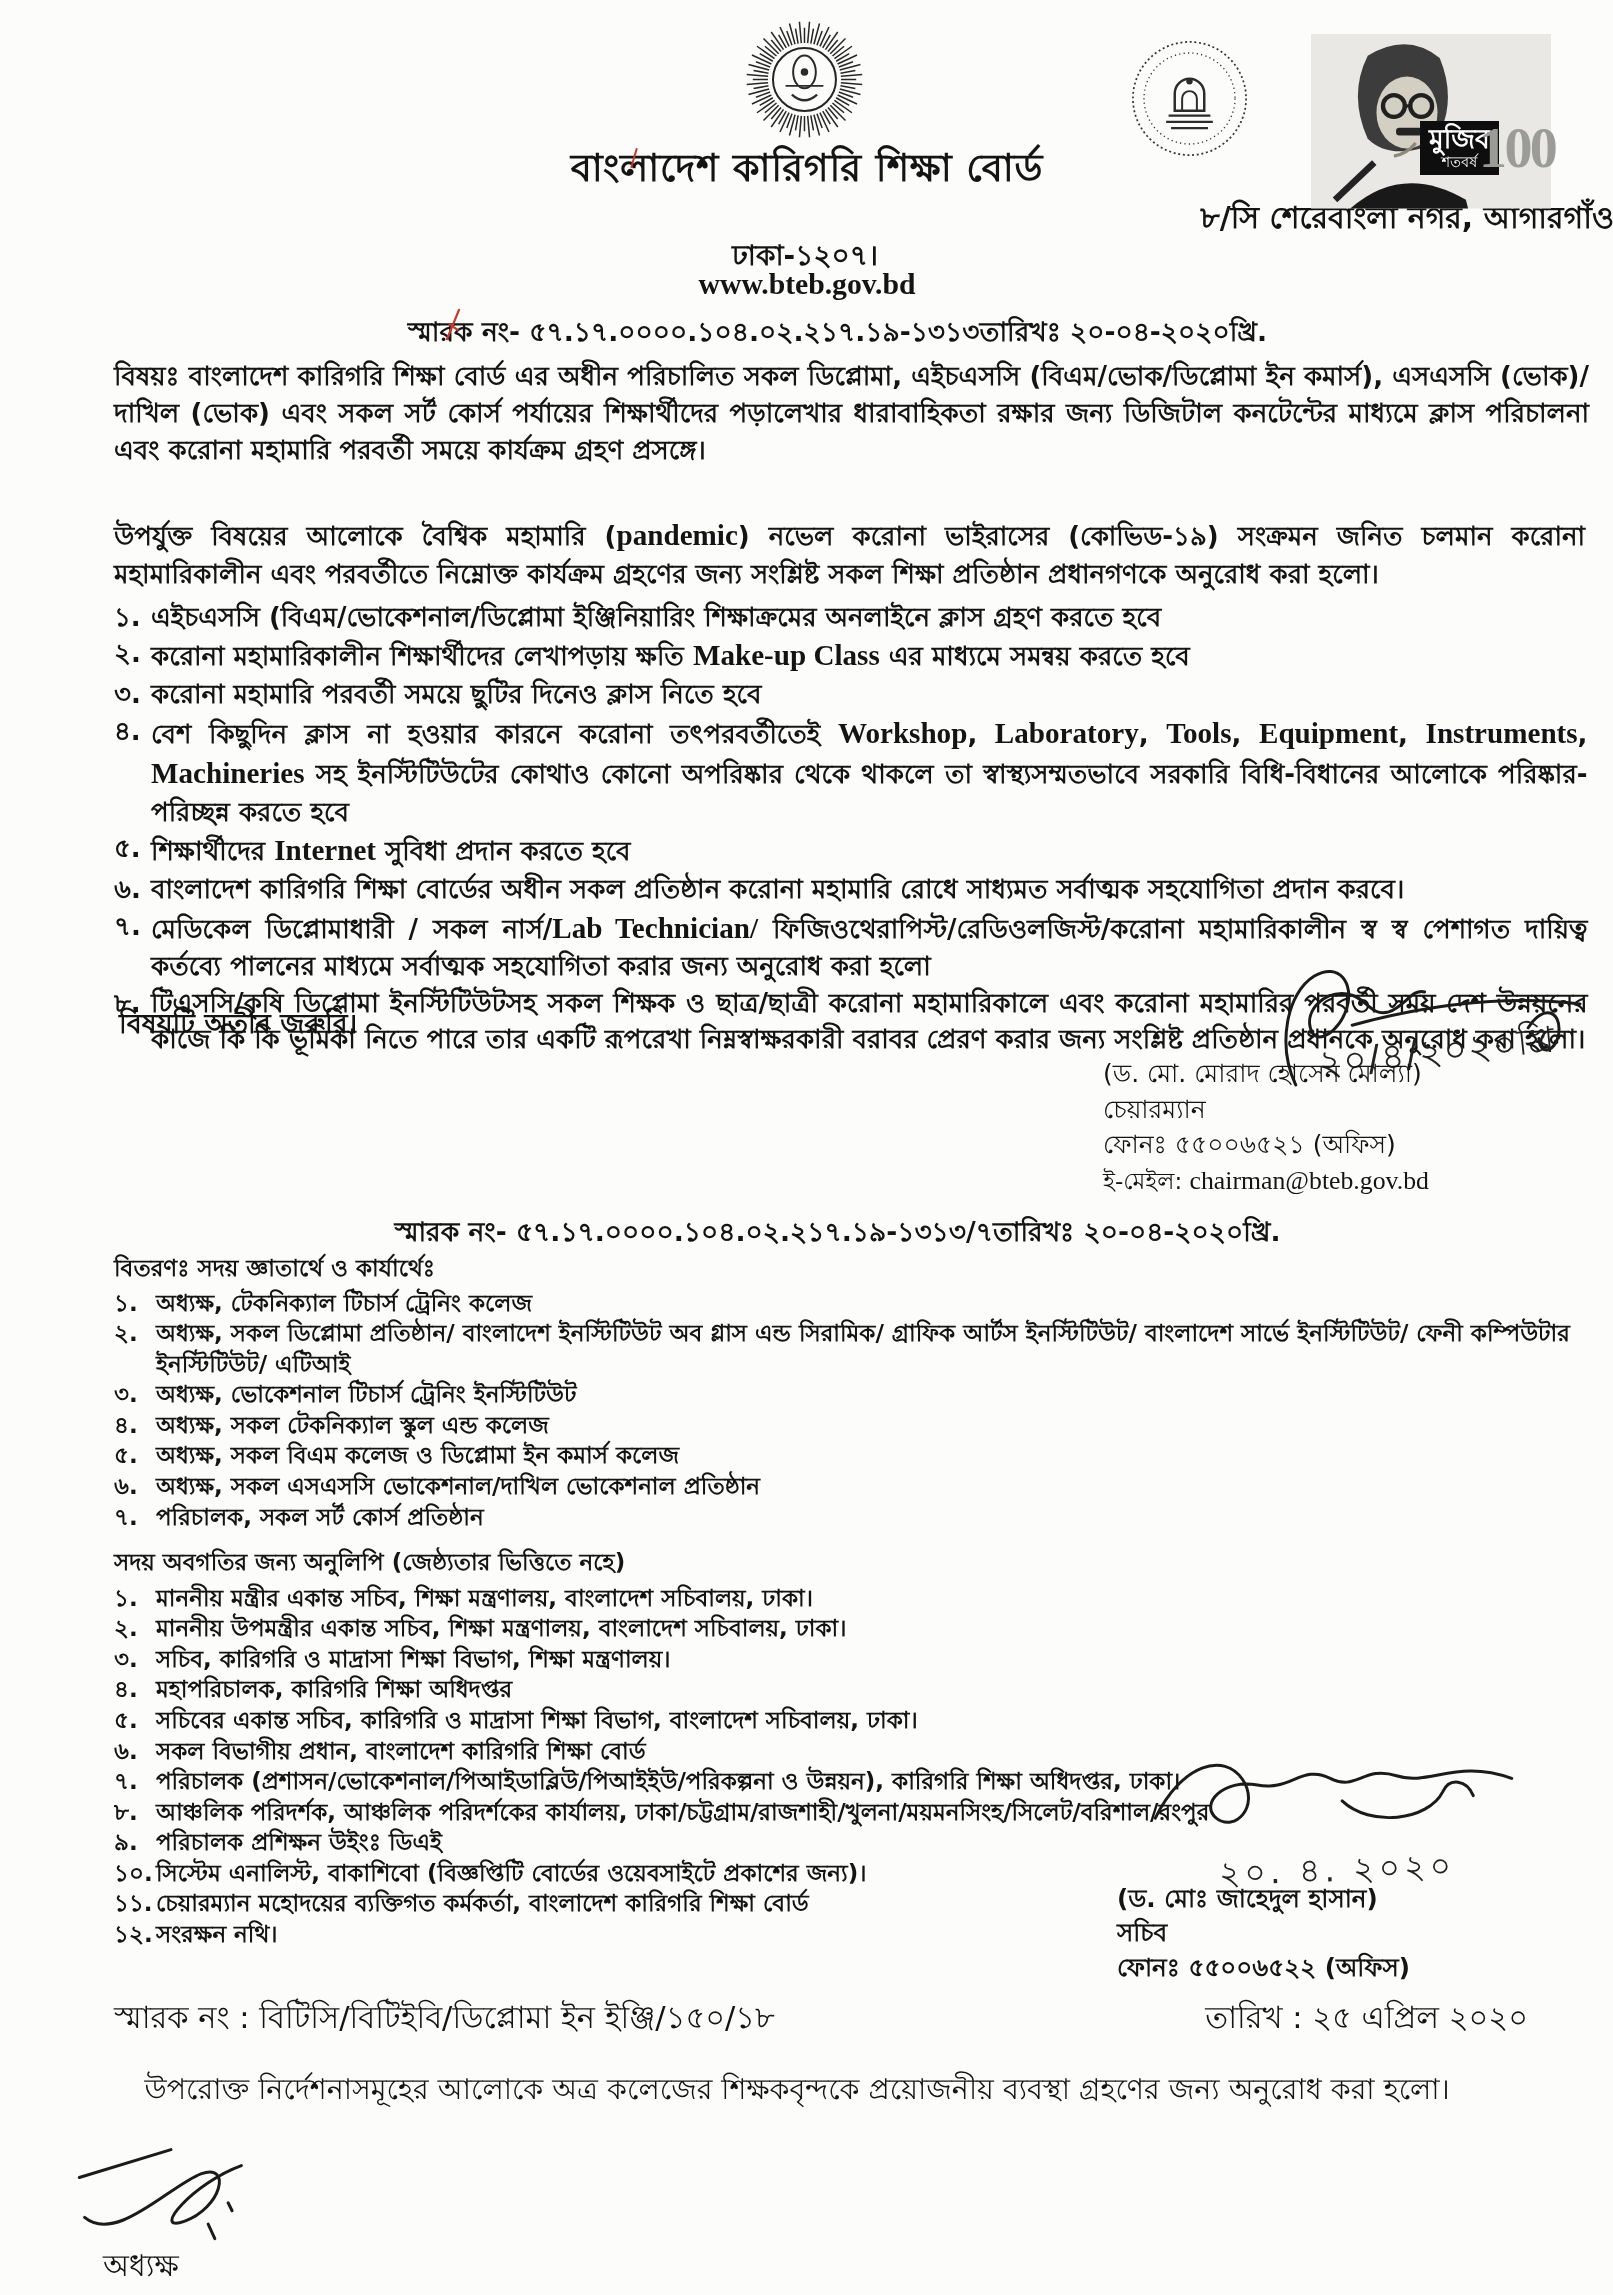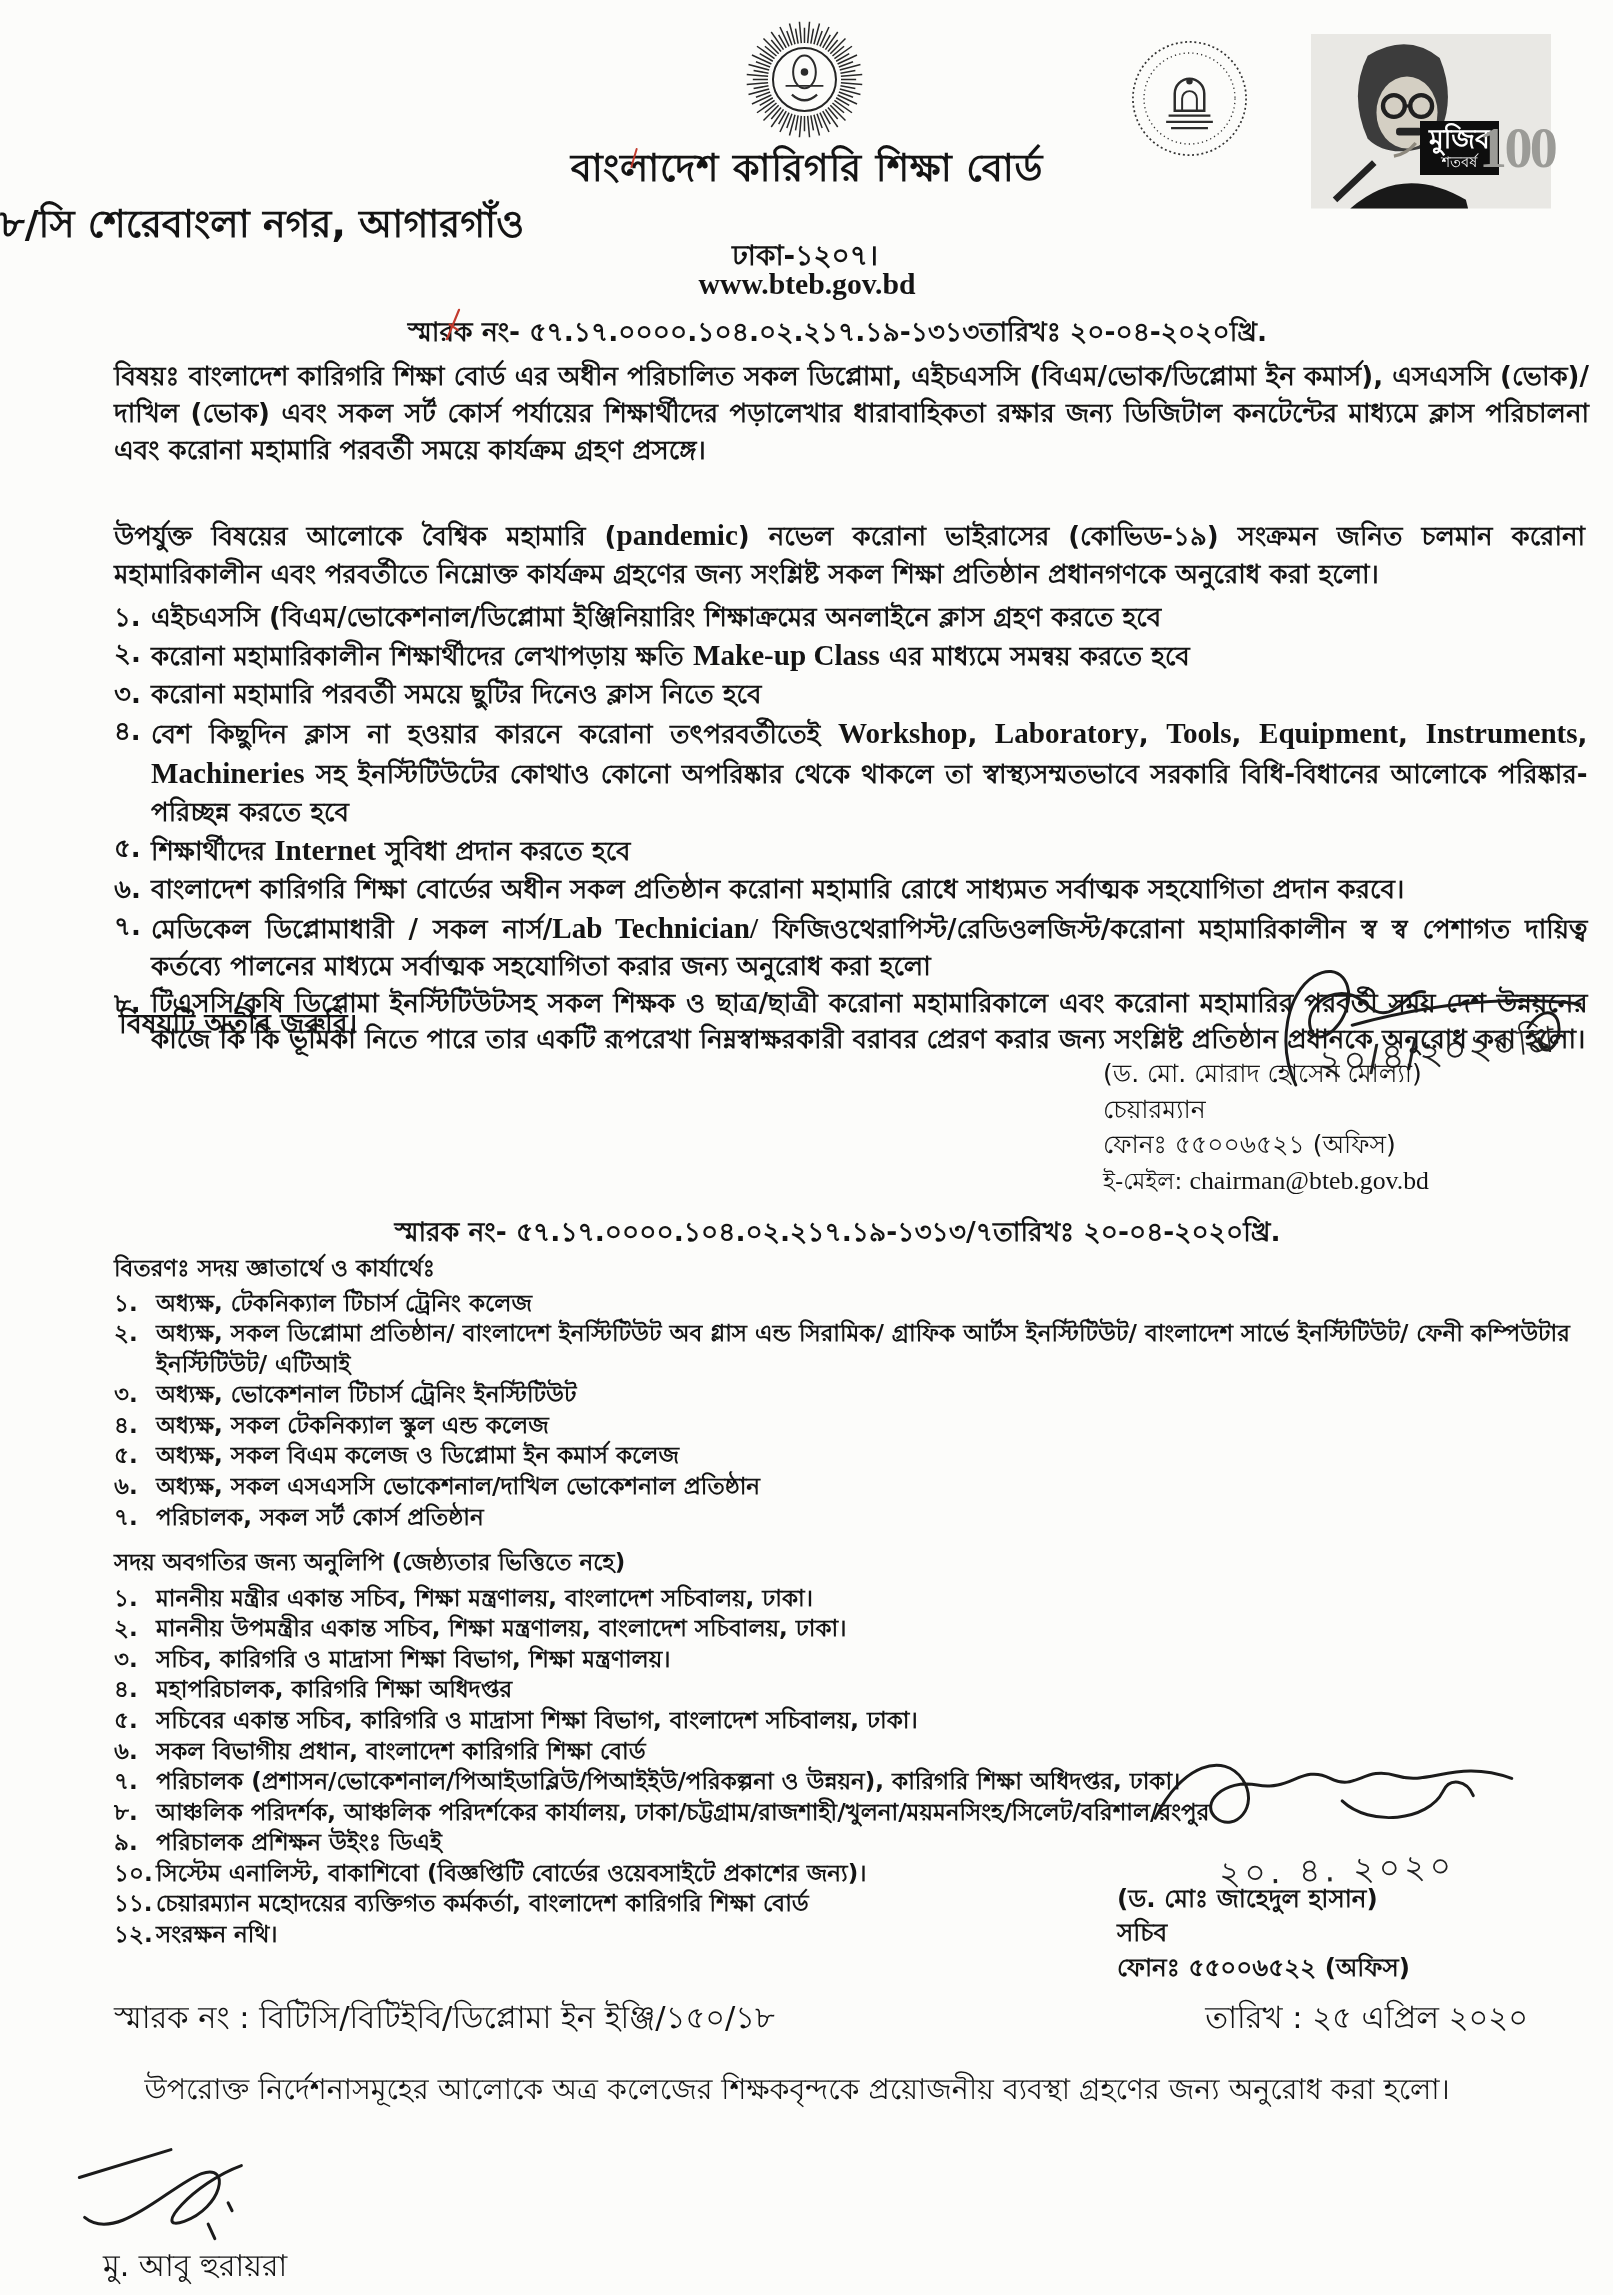--- a/index.html
+++ b/index.html
@@ -8,21 +8,21 @@
     background:#fcfcfa;color:#141414;overflow:hidden;
     font-family:"DejaVu Sans","Liberation Sans",sans-serif;
   }
   .latin{font-family:"Liberation Serif","DejaVu Serif",serif;font-size:1.12em;}
 
   
   .seal{position:absolute;top:14.6px;left:50%;transform:translateX(-52%);width:126px;height:129px;}
   .seal svg{width:100%;height:100%;}
   .rays line{stroke:#272727;stroke-width:1.2;}
   .org-name{position:absolute;top:138px;left:0;right:0;text-align:center;font-size:38px;font-weight:bold;letter-spacing:0.7px;}
-  .addr1{position:absolute;top:194px;left:0;right:0;text-align:left;font-size:38px;font-weight:bold;}
+  .addr1{position:absolute;top:194px;left:0;right:0;text-align:right;font-size:30px;font-weight:bold;}
   .addr2{position:absolute;top:234px;left:0;right:4px;text-align:center;font-size:28px;font-weight:bold;}
   .website{position:absolute;top:268px;left:0;right:0;text-align:center;font-size:26.5px;font-weight:bold;}
 
   .emblem{position:absolute;top:35px;left:1128px;width:123px;height:127px;}
   .emblem svg{width:100%;height:100%;}
 
   .mujib{position:absolute;top:34px;left:1311px;width:240px;height:153px;}
   .mujib .photo{position:absolute;inset:0;}
   .mujib-badge{position:absolute;right:52px;bottom:12px;background:#0e0e0e;color:#fff;
     padding:4px 9.3px 5.3px;text-align:center;line-height:1.05;}
@@ -381,21 +381,20 @@
 
     <div class="principal">
       <div class="principal-sig">
         <svg viewBox="0 0 420 158">
           <path class="sig-path" d="M14 58 L152 16"></path>
           <path class="sig-path" d="M22 118 C70 158 150 70 198 52 C244 36 228 104 172 124 C120 142 186 66 258 40"></path>
           <path class="sig-path" d="M208 128 l10 22 M238 96 l6 12"></path>
         </svg>
       </div>
       <div class="principal-lines">
-        <div>মু. আবু হুরায়রা</div>
         <div>অধ্যক্ষ</div>
 
       </div>
     </div>
   </div>
 
   <div class="secretary-sig">
     <svg viewBox="0 0 580 160">
       <path class="sig-path" d="M18 118 C58 36 122 18 150 60 C176 100 138 140 110 118 C84 96 122 58 172 68 C222 78 240 36 282 58 C322 78 332 38 382 54 C432 70 472 28 556 58"></path>
       <path class="sig-path" d="M300 92 C342 132 430 122 452 78 C462 56 488 60 498 84"></path>

